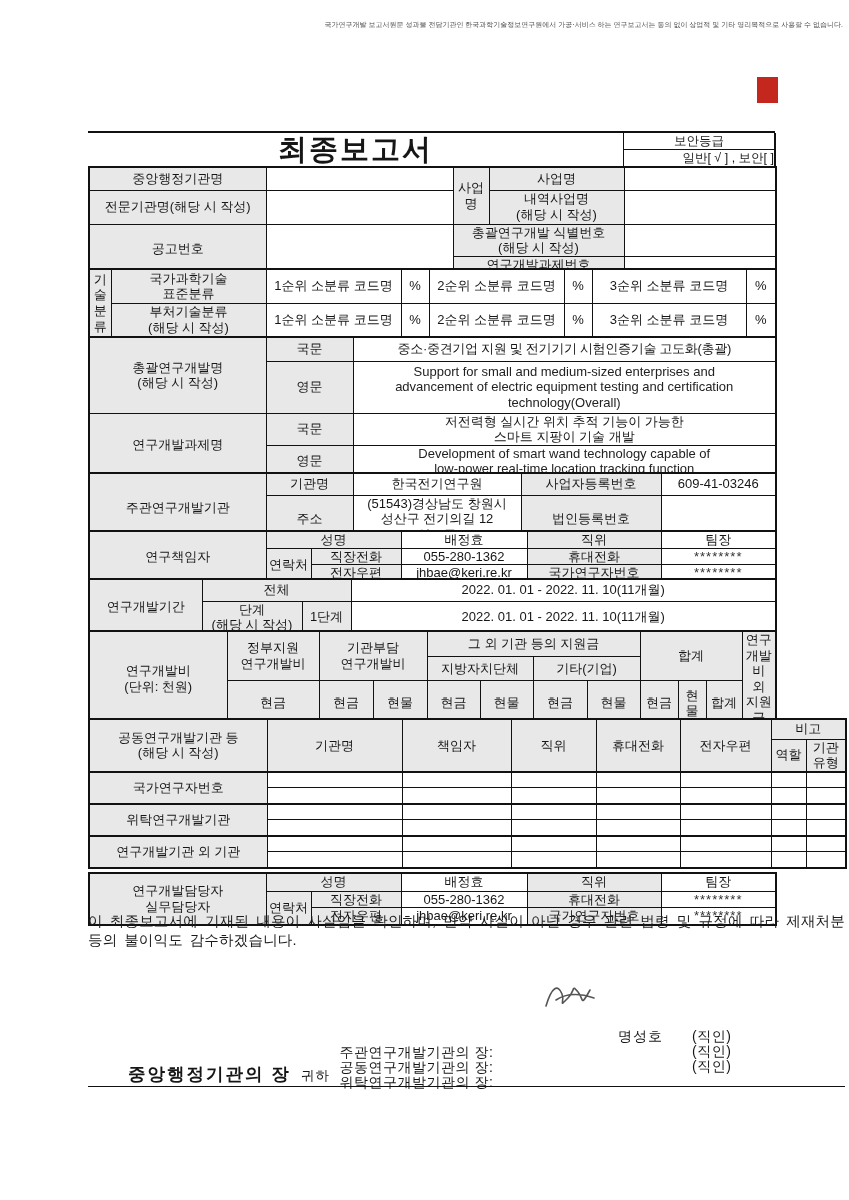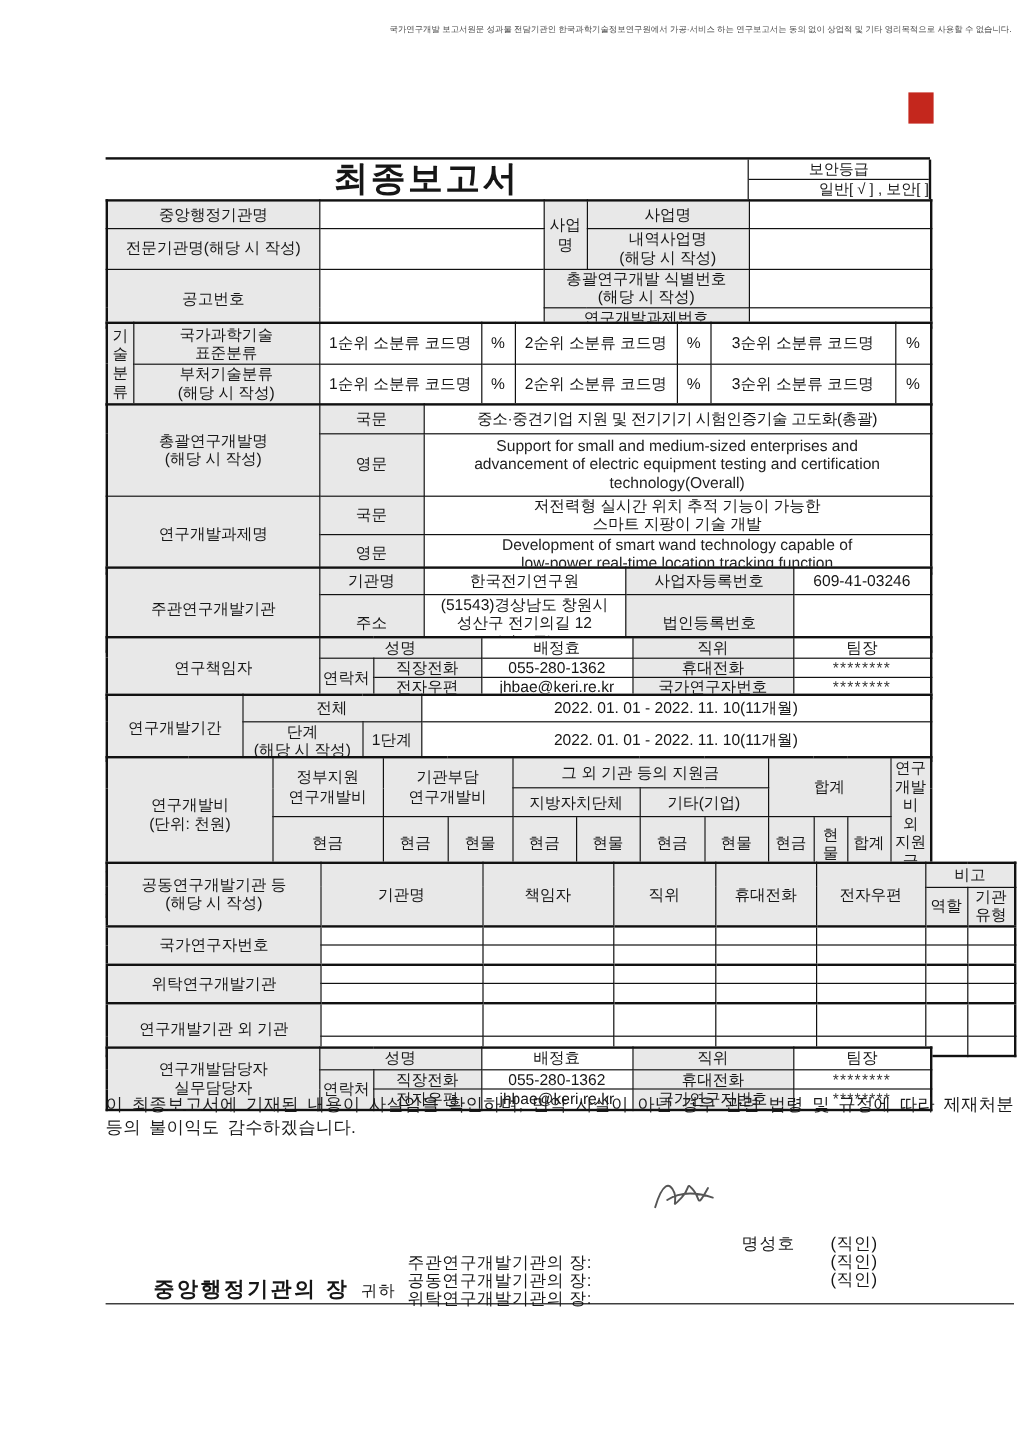--- a/index.html
+++ b/index.html
@@ -376,21 +376,21 @@
     </tr>
     <tr style="height:16px">
       <td></td>
           <td></td>
           <td></td>
           <td></td>
           <td></td>
           <td></td>
           <td></td>
     </tr>
-    <tr class="tsep" style="height:28px">
+    <tr class="tsep" style="height:16px">
       <td class="g s12" rowspan="2">연구개발기관 외 기관</td>
       <td></td>
           <td></td>
           <td></td>
           <td></td>
           <td></td>
           <td></td>
           <td></td>
     </tr>
     <tr style="height:16px">

